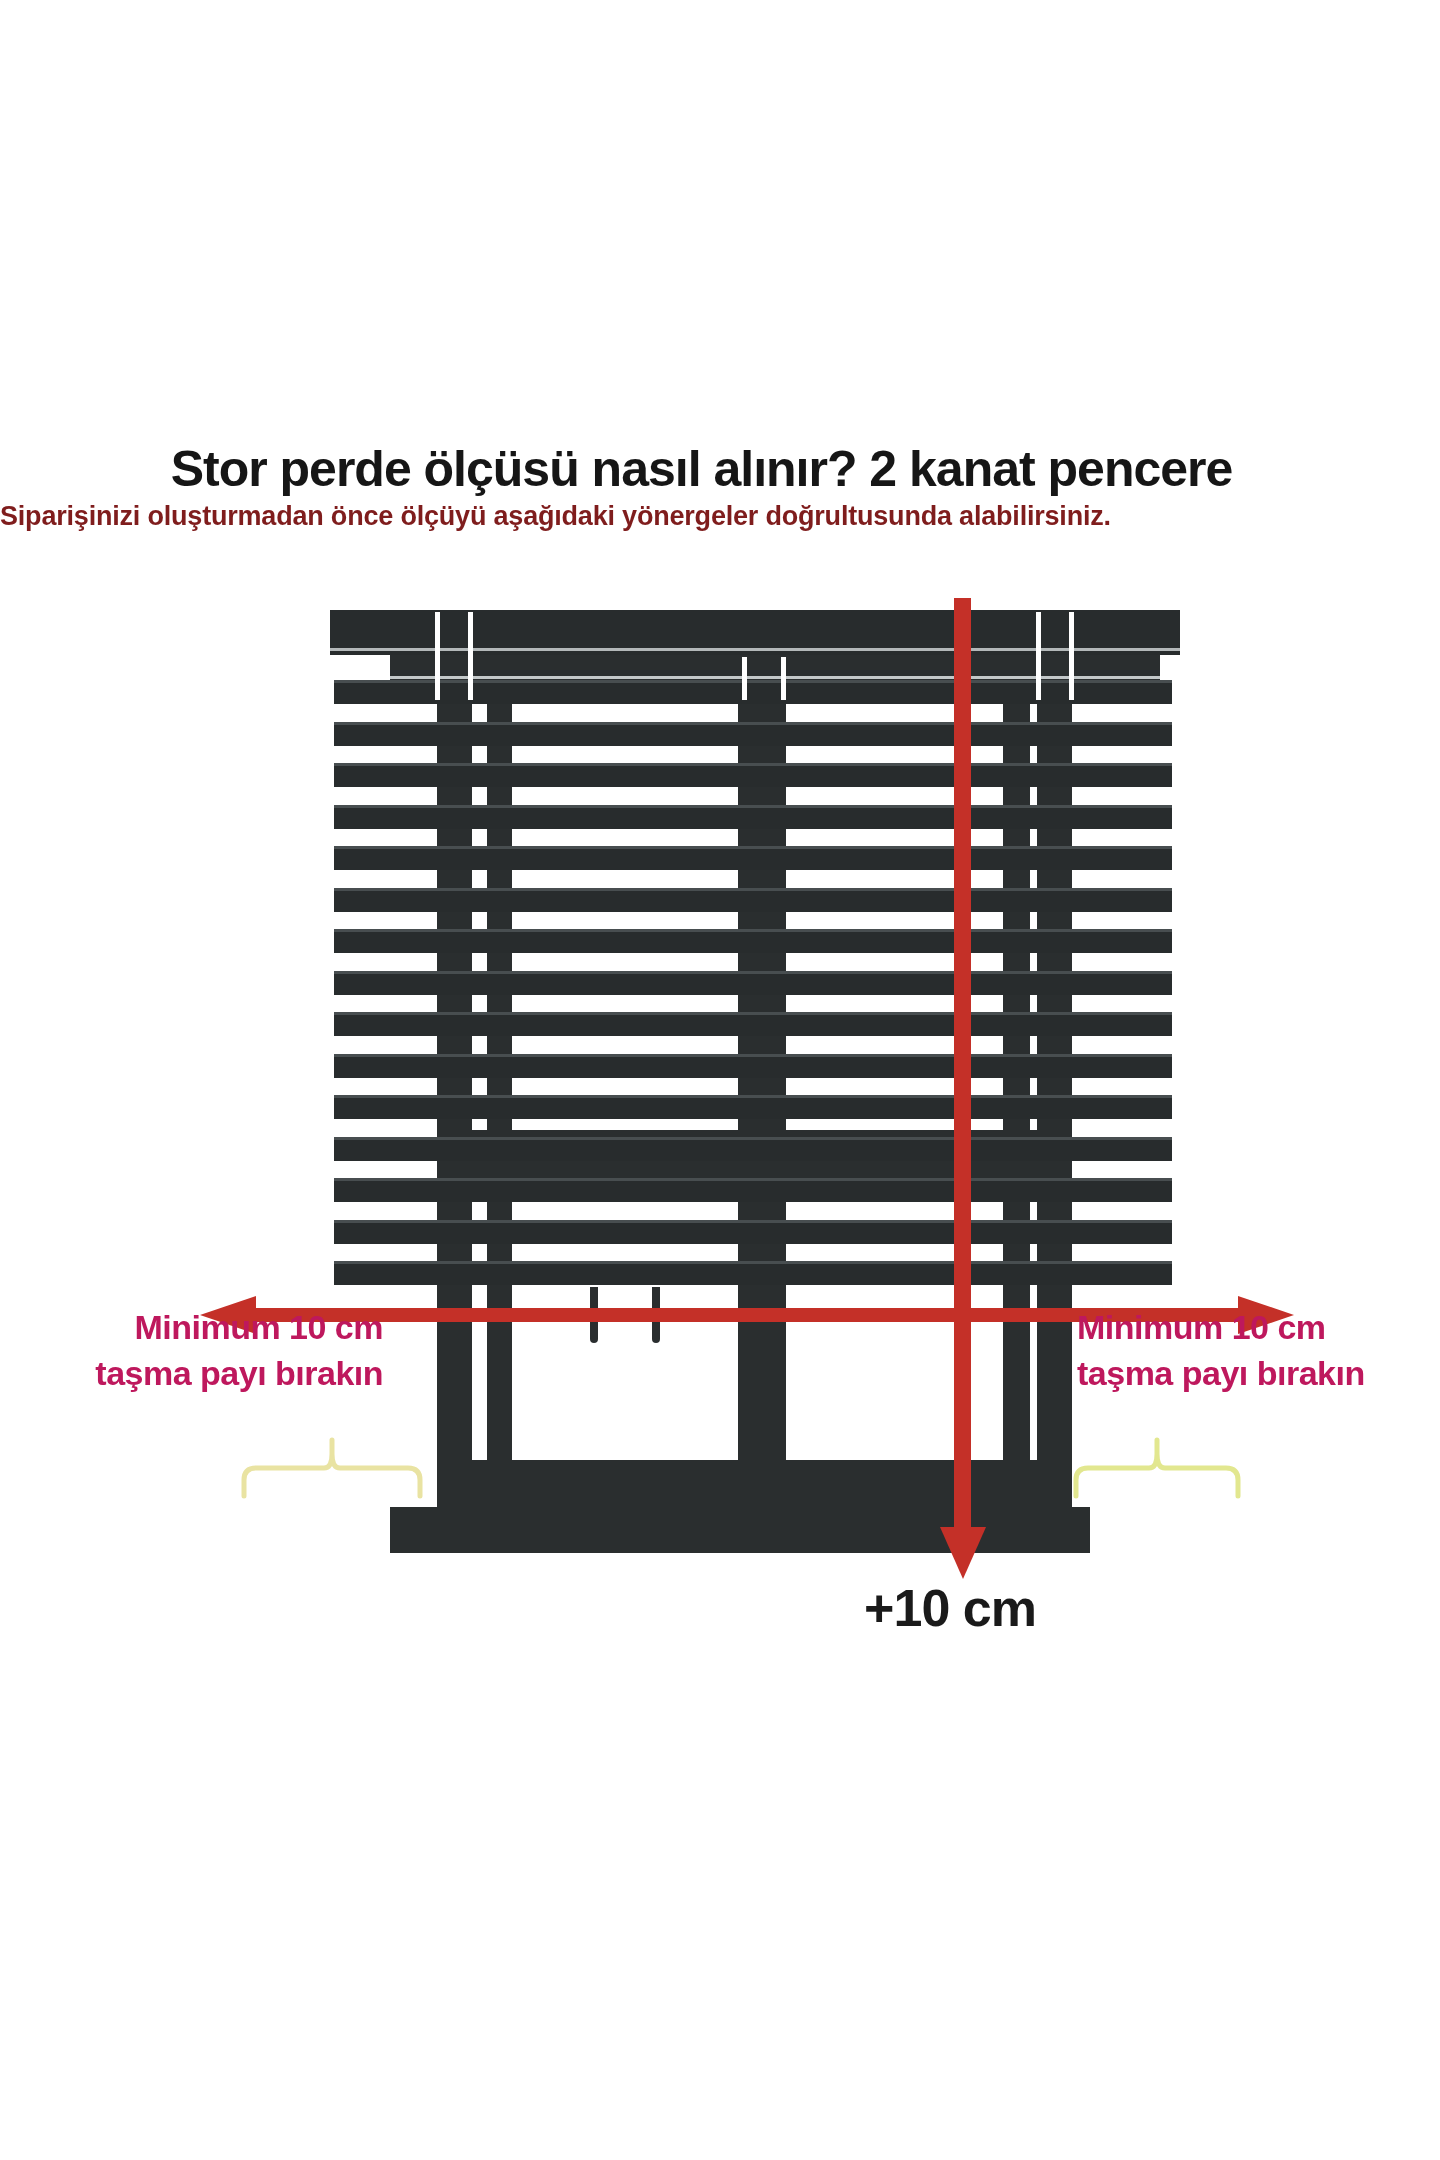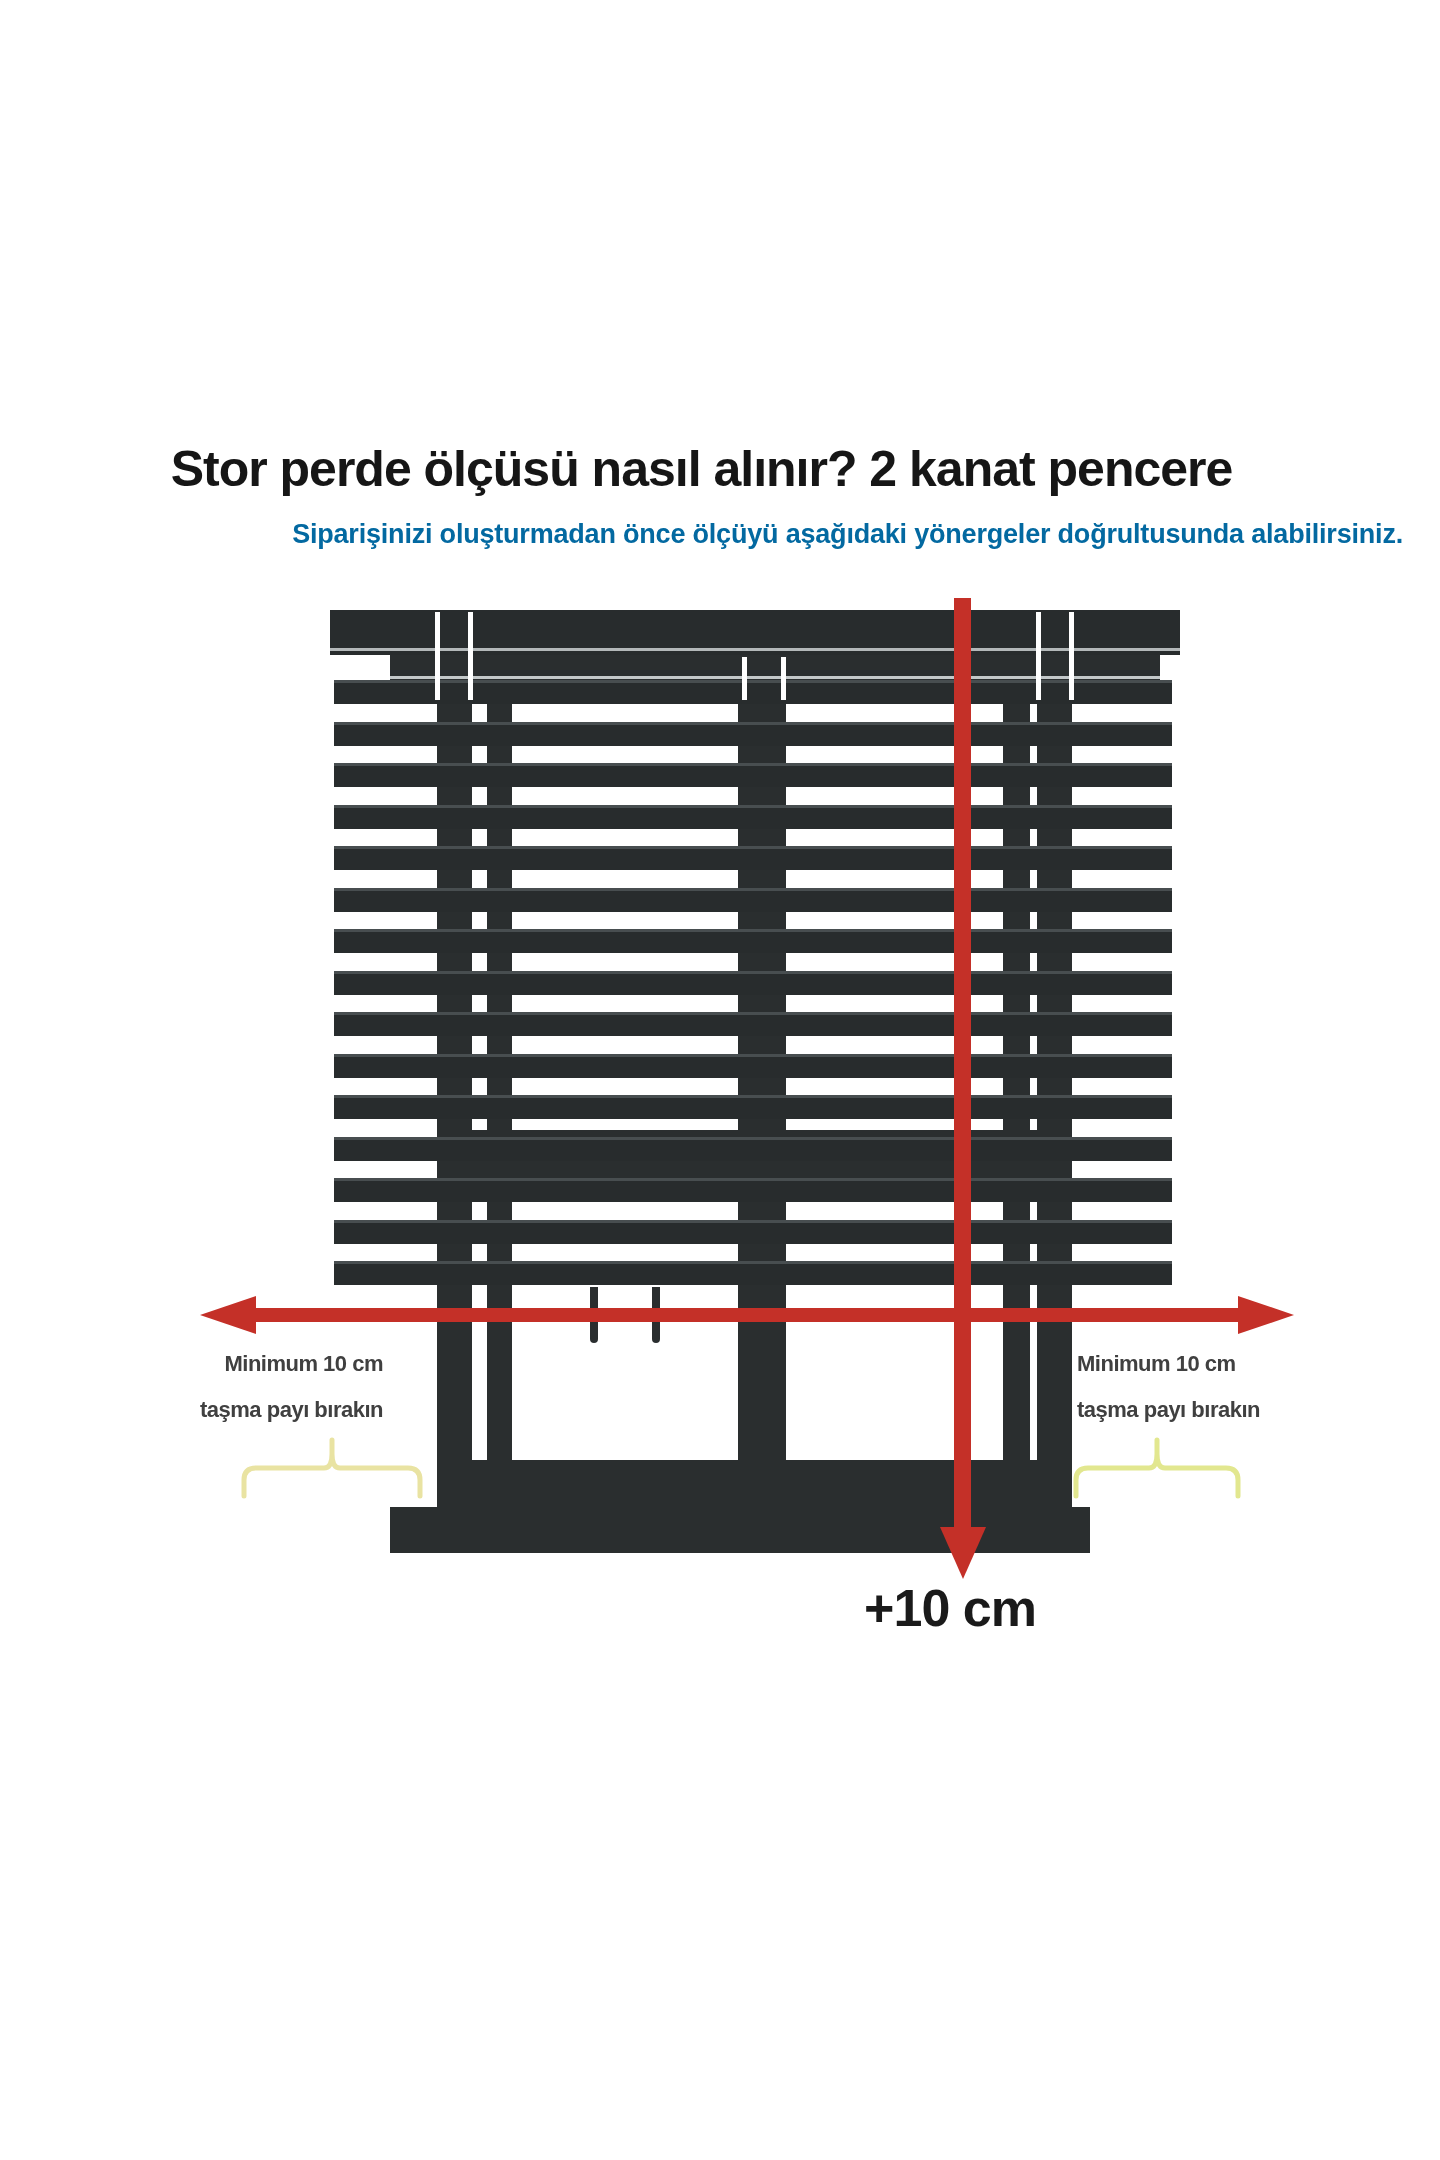--- a/index.html
+++ b/index.html
@@ -18,26 +18,25 @@
   .title {
     left: 0; right: 0; top: 440px;
     text-align: center;
     font-size: 50px;
     font-weight: 700;
     letter-spacing: -1px;
     color: #161616;
   }
   .subtitle {
     left: 0; right: 0; top: 501px;
-    text-align: right;
+    text-align: left;
     font-size: 27px;
     font-weight: 700;
     letter-spacing: -0.2px;
-    color: #0369a1;
-    margin-top: 18px;
+    color: #7f1d1d;
   }
 
   
   .dark { background: #2a2e2f; }
 
   .cassette { left: 330px; top: 610px; width: 850px; height: 45px; background: #282c2d; z-index: 3; }
   .cassette-seam { position: absolute; left: 0; right: 0; bottom: 4px; height: 3px; background: #b3b8b9; }
 
   .top-band { left: 390px; top: 655px; width: 770px; height: 45px; z-index: 1; }
   .top-band-seam { position: absolute; left: 0; right: 0; top: 21px; height: 3px; background: #c3c8c9; }
@@ -97,26 +96,26 @@
   }
   .h-head-right {
     left: 1238px; top: 1296px; width: 0; height: 0; z-index: 4;
     border-top: 19px solid transparent;
     border-bottom: 19px solid transparent;
     border-left: 56px solid #c43028;
   }
 
   
   .note {
-    top: 1341px;
-    font-size: 22px;
+    top: 1304px;
+    font-size: 34px;
     font-weight: 700;
     letter-spacing: -0.5px;
     line-height: 46px;
-    color: #404040;
+    color: #be185d;
     z-index: 5;
     white-space: nowrap;
   }
   .note-left  { right: 1020px; text-align: right; }
   .note-right { left: 1077px; text-align: left; }
 
   .plus-label {
     left: 795px; top: 1578px; width: 310px;
     text-align: center;
     font-size: 52px;

